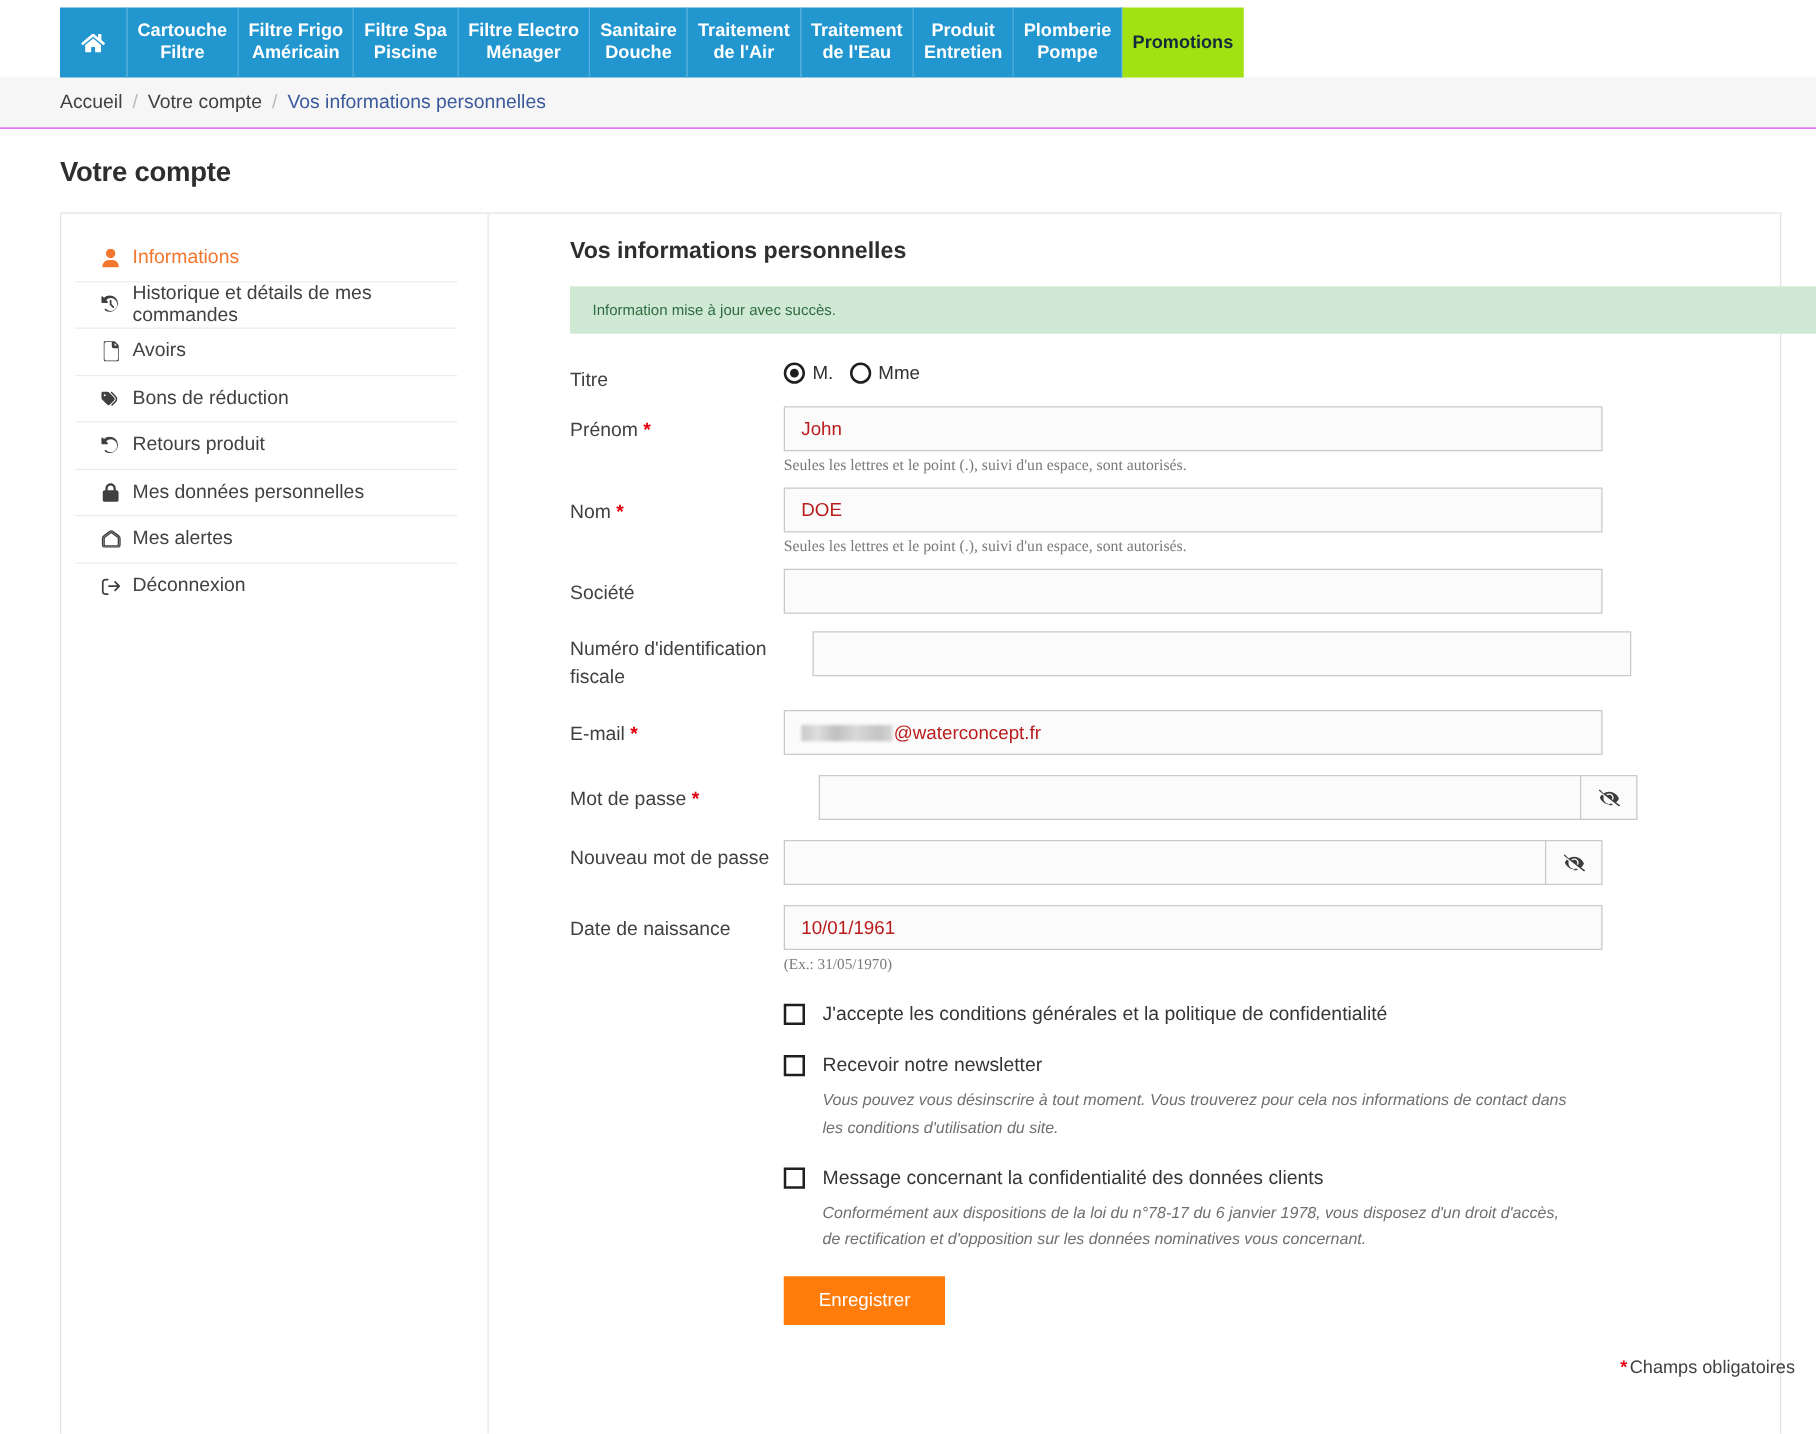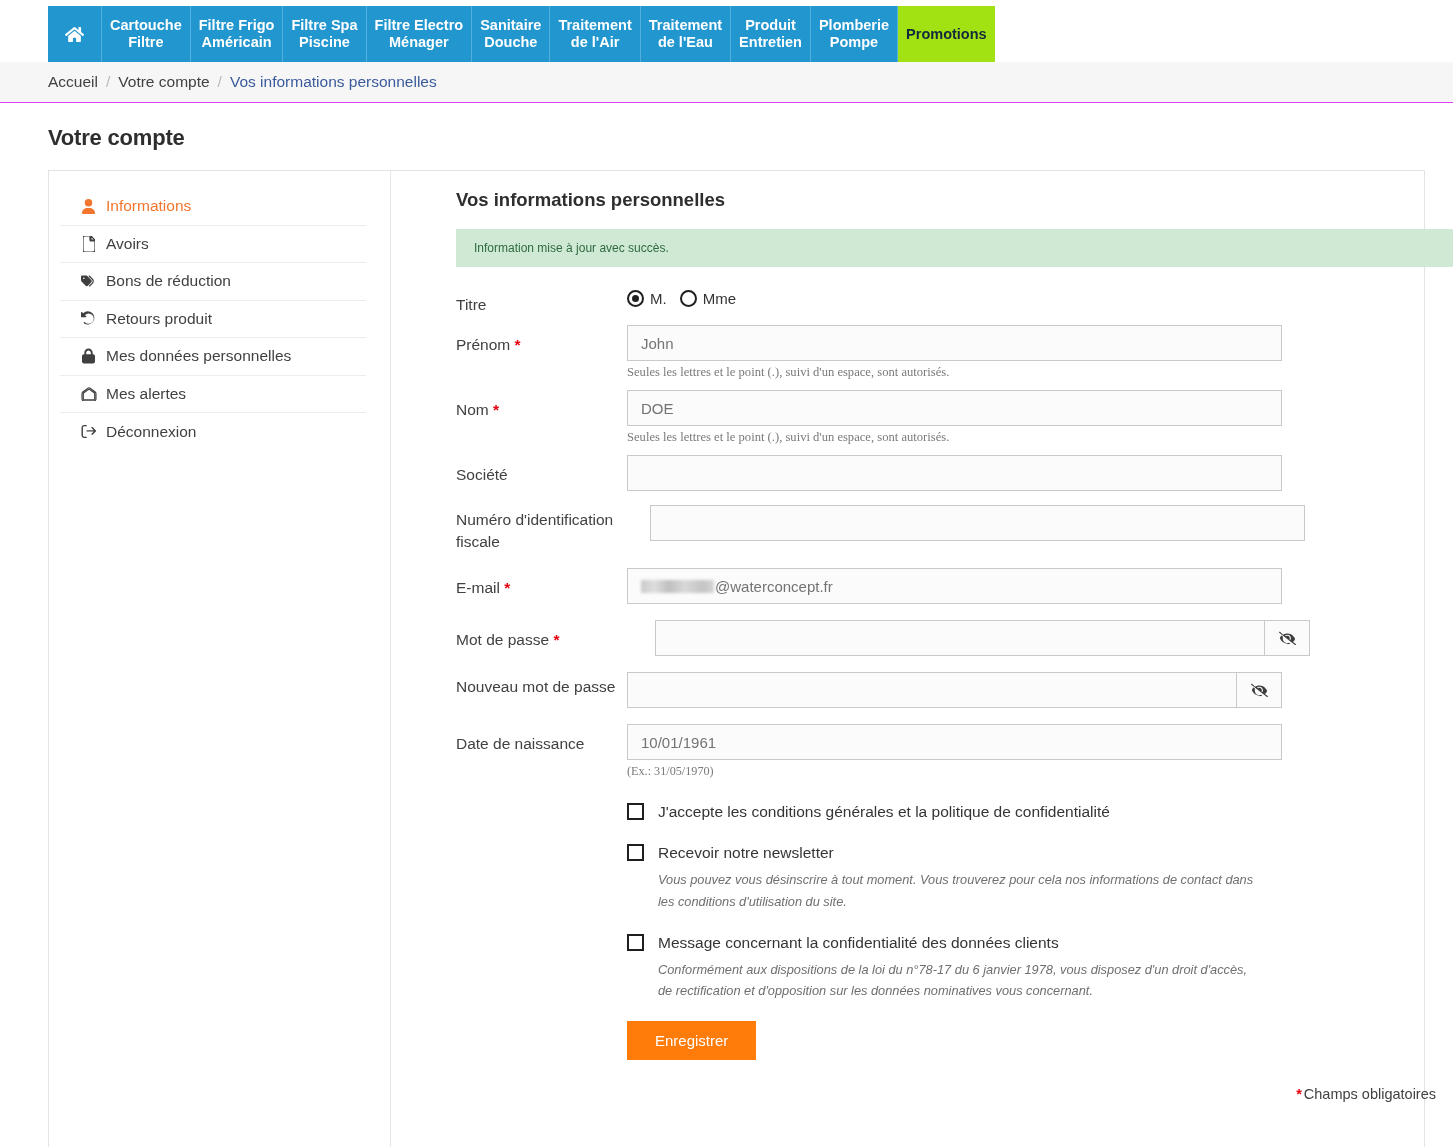--- a/index.html
+++ b/index.html
@@ -142,21 +142,21 @@
   }
   .flabel.tall { padding-top: 4px; }
   .req { color: #e3000f; font-weight: bold; }
   .fctrl { flex: 1; }
   .input {
     width: 655px;
     height: 36px;
     border: 1px solid #c9c9c9;
     background: #fbfbfb;
     font-size: 15px;
-    color: #737373;
+    color: #b91c1c;
     padding: 0 13px;
     font-family: "Liberation Sans", sans-serif;
     display: flex;
     align-items: center;
   }
   .fhint {
     font-size: 12.6px;
     color: #7a7a7a;
     margin-top: 4px;
     font-family: Liberation Serif, serif;
@@ -276,20 +276,28 @@
     <div class="side-item active">
       <span class="side-icon">
         <svg width="15" height="15" viewBox="0 0 448 512">
             <path d="M224 256A128 128 0 1 0 224 0a128 128 0 1 0 0 256zm-45.7 48C79.8 304 0 383.8 0 482.3 0 498.7 13.3 512 29.7 512H418.3c16.4 0 29.7-13.3 29.7-29.7 0-98.5-79.8-178.3-178.3-178.3H178.3z"></path>
           </svg>
       </span>
       <span>Informations</span>
     </div>
 
 
+    <div class="side-item">
+      <span class="side-icon">
+        <svg width="15" height="15" viewBox="0 0 512 512">
+            <path d="M75 75L41 41C26 26 0 36 0 57V192c0 13 11 24 24 24H159c21 0 32-26 17-41l-40-40a176 176 0 1 1-1 248c-9-9-24-10-34 0s-9 25 0 34A224 224 0 1 0 75 75zM256 128c-13 0-24 11-24 24V256c0 6 3 12 7 17l72 72c9 9 25 9 34 0s9-25 0-34l-65-65V152c0-13-11-24-24-24z"></path>
+          </svg>
+      </span>
+      <span>Historique et détails de mes commandes</span>
+    </div>
 
     <div class="side-item">
       <span class="side-icon">
         <svg width="12" height="16" viewBox="0 0 384 512">
             <path d="M0 64C0 28.7 28.7 0 64 0H224V128c0 17.7 14.3 32 32 32H384V448c0 35.3-28.7 64-64 64H64c-35.3 0-64-28.7-64-64V64zm384 64H256V0L384 128z" fill="none" stroke="#3f3f3f" stroke-width="38"></path>
           </svg>
       </span>
       <span>Avoirs</span>
     </div>
 

